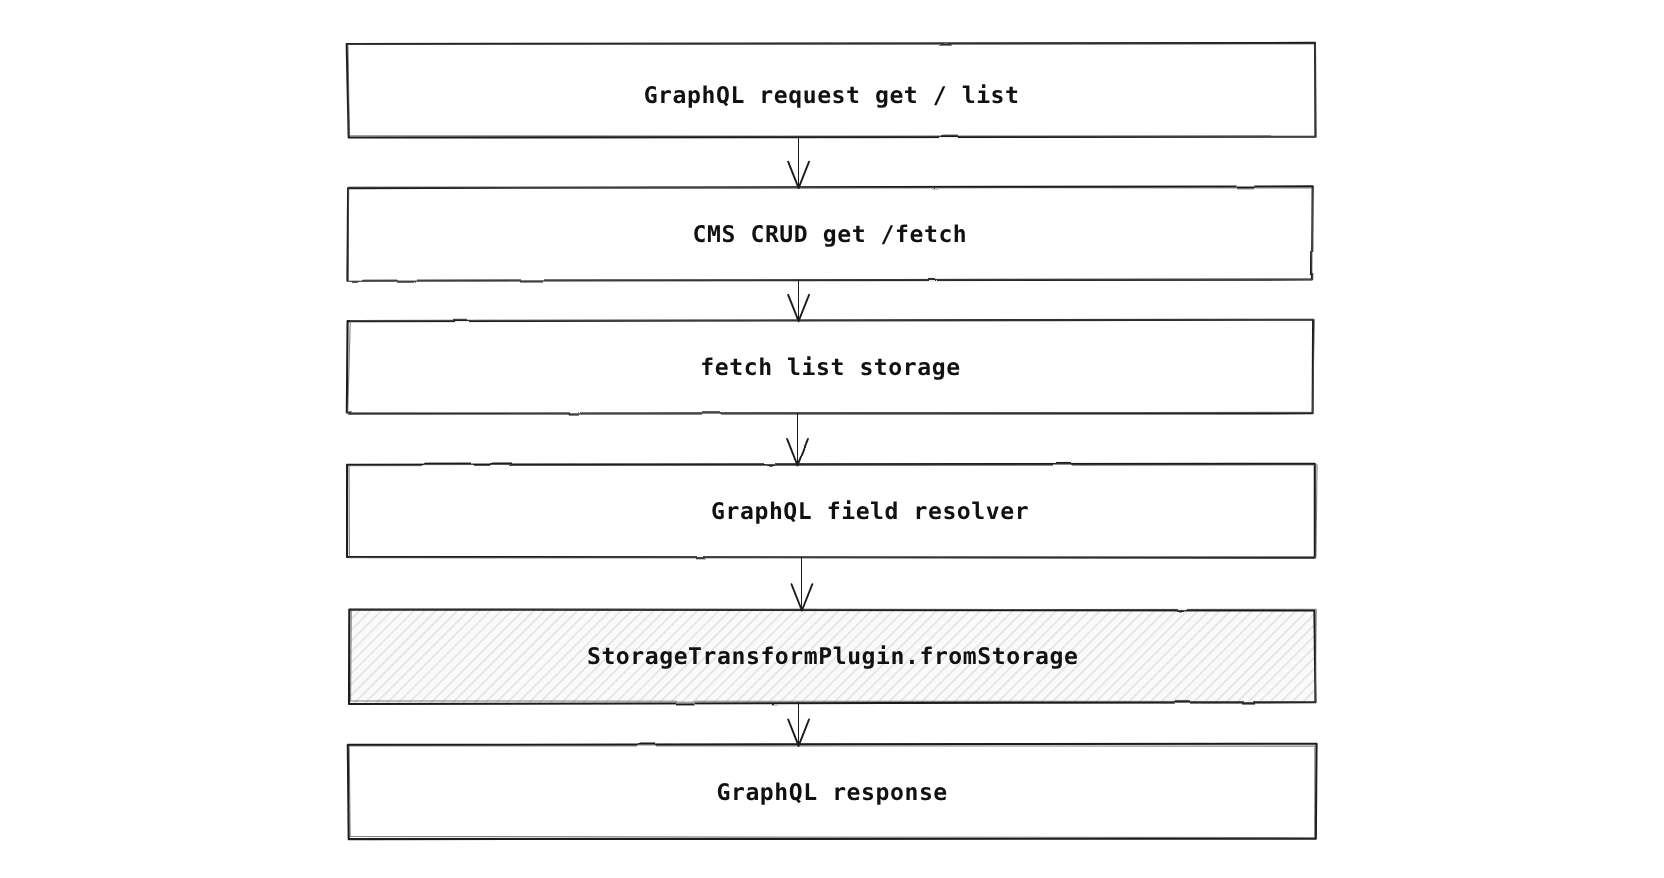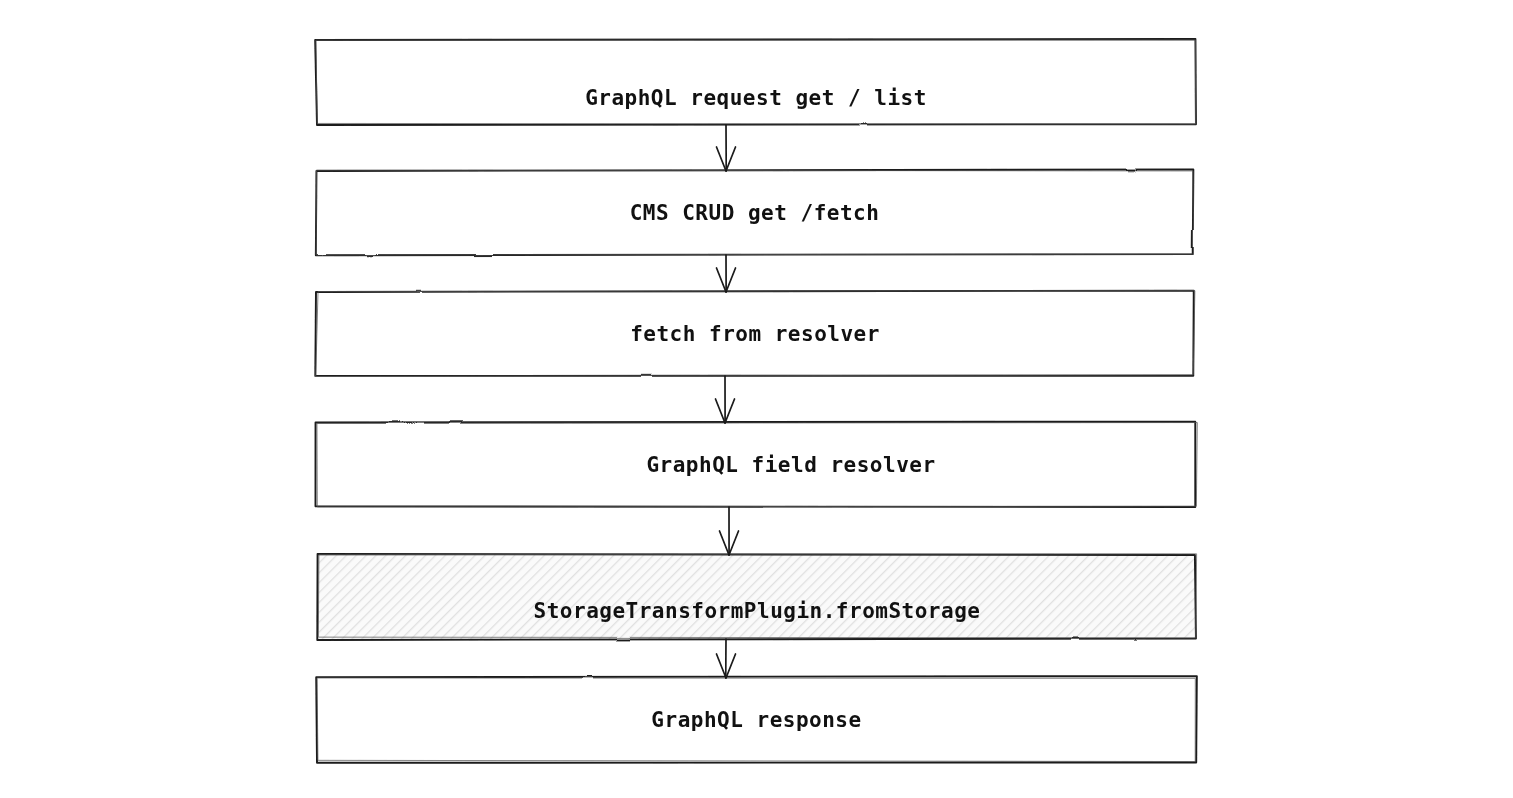--- a/index.html
+++ b/index.html
@@ -117,27 +117,27 @@
           <path d="M 719.5 531 L 729 555 M 738.5 531 L 729 555" fill="none" stroke="#1a1a1a" stroke-width="1.7" stroke-linecap="round" stroke-linejoin="round" filter="url(#sketch-wobble-soft)"></path>
         </g>
         <g>
           <path d="M 726 639 L 725.7332391739977 678" fill="none" stroke="#1a1a1a" stroke-width="1.7" stroke-linecap="round" filter="url(#sketch-wobble-soft)"></path>
           <path d="M 716.5 654 L 726 678 M 735.5 654 L 726 678" fill="none" stroke="#1a1a1a" stroke-width="1.7" stroke-linecap="round" stroke-linejoin="round" filter="url(#sketch-wobble-soft)"></path>
         </g>
       </g>
   </svg>
 
   <div id="label-layer">
-      <div class="node-label" style="left: 316px; top: 44px; width: 880px; height: 108px;">GraphQL request get / list</div>
+      <div class="node-label" style="left: 316px; top: 33px; width: 880px; height: 108px;">GraphQL request get / list</div>
       <div class="node-box" style="left: 316px; top: 40px; width: 880px; height: 85px;"></div>
       <div class="node-label" style="left: 316px; top: 170px; width: 877px; height: 85px;">CMS CRUD get /fetch</div>
       <div class="node-box" style="left: 316px; top: 170px; width: 877px; height: 85px;"></div>
-      <div class="node-label" style="left: 316px; top: 291px; width: 878px; height: 85px;">fetch from resolver</div>
+      <div class="node-label" style="left: 316px; top: 291px; width: 878px; height: 85px;">fetch list storage</div>
       <div class="node-box" style="left: 316px; top: 291px; width: 878px; height: 85px;"></div>
       <div class="node-label" style="left: 316px; top: 422px; width: 880px; height: 85px; padding-left: 35px;">GraphQL field resolver</div>
       <div class="node-box" style="left: 316px; top: 422px; width: 880px; height: 85px;"></div>
-      <div class="node-label" style="left: 318px; top: 568px; width: 878px; height: 85px;">StorageTransformPlugin.fromStorage</div>
+      <div class="node-label" style="left: 318px; top: 554px; width: 878px; height: 85px;">StorageTransformPlugin.fromStorage</div>
       <div class="node-box" style="left: 318px; top: 554px; width: 878px; height: 85px;"></div>
       <div class="node-label" style="left: 317px; top: 677px; width: 879px; height: 85px;">GraphQL response</div>
       <div class="node-box" style="left: 317px; top: 677px; width: 879px; height: 85px;"></div>
     </div>
 
 </div>
 
 </body></html>

